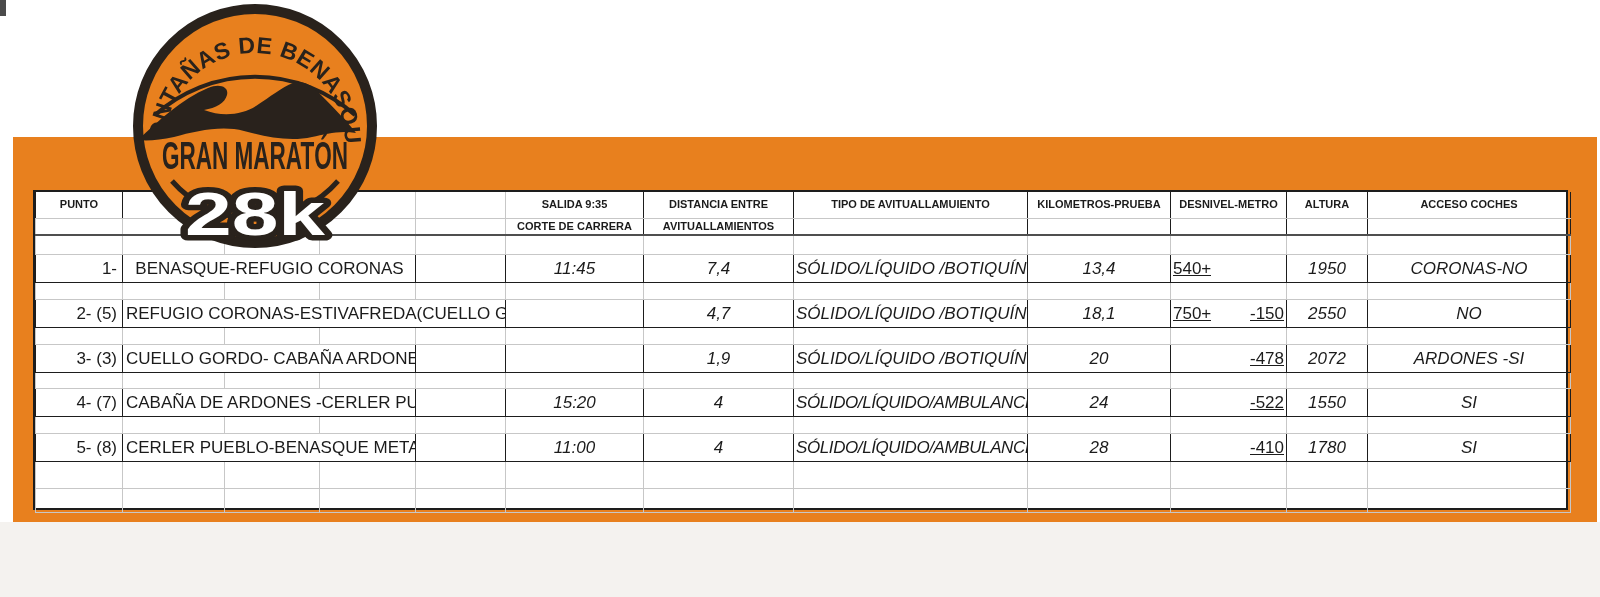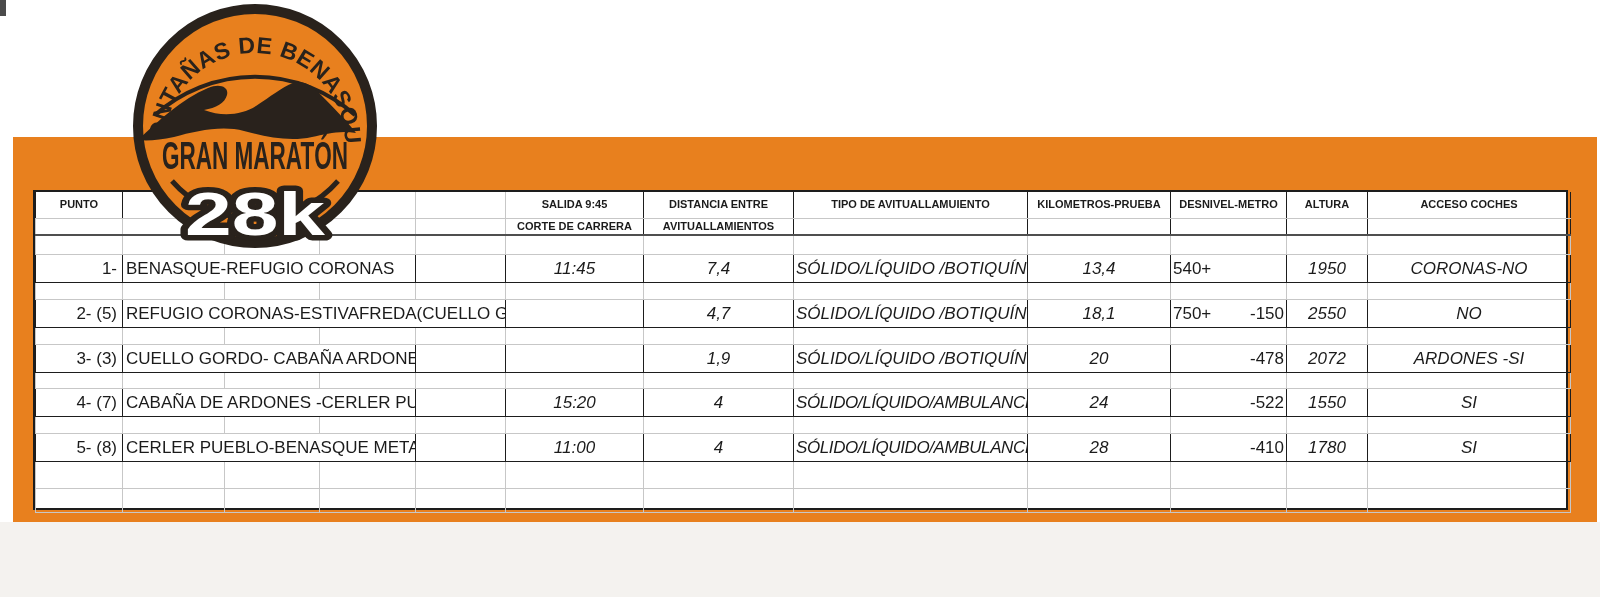--- a/index.html
+++ b/index.html
@@ -27,23 +27,23 @@
   }
   tr.hdr td.strong{border-left:1.6px solid var(--border);border-right:1.6px solid var(--border);}
   tr.hdr1 td{border-bottom:1px solid var(--grid);}
   tr.hdr2 td{border-bottom:2.2px solid #4f4f4f;}
   td.leftal{text-align:left;padding-left:2px;}
   tr.data td{border:1.6px solid var(--border);}
   tr.spacer td{border:1px solid var(--grid);}
   tr.spacer.dark-top td{border-top:1.4px solid #555;}
   td.num{text-align:center;font-style:italic;}
   td.punto{text-align:right;padding-right:5px;}
-  td.tramo{text-align:left;padding-left:3px;}
+  td.tramo{text-align:center;padding-left:3px;}
   .dwrap{display:flex;justify-content:space-between;align-items:center;}
-  .dwrap span{overflow:hidden;}
+  .dwrap span{overflow:hidden;text-decoration:underline;}
 
   .logo{position:absolute;left:130px;top:3px;width:250px;height:252px;z-index:5;}
   .logo .arc-text{font-family:"Liberation Sans",sans-serif;font-weight:bold;font-size:23px;letter-spacing:.5px;fill:var(--dark);}
   .logo .logo-title{font-family:"Liberation Sans",sans-serif;font-weight:bold;font-size:38px;fill:var(--dark);text-anchor:middle;}
   .logo .badge{
     font-family:"Liberation Sans",sans-serif;font-weight:bold;font-size:62px;
     fill:#ffffff;stroke:var(--dark);stroke-width:11px;paint-order:stroke;
     stroke-linejoin:round;text-anchor:middle;
   }
 </style>
@@ -70,21 +70,21 @@
         <col style="width:81px">
         <col style="width:203px">
     </colgroup>
     <tbody id="race-rows">
       <tr class="hdr hdr1" style="height:26px">
         <td class="strong">PUNTO</td>
         <td></td>
         <td></td>
         <td></td>
         <td></td>
-        <td class="strong">SALIDA 9:45</td>
+        <td class="strong">SALIDA 9:35</td>
         <td class="strong">DISTANCIA ENTRE</td>
         <td class="strong">TIPO DE AVITUALLAMUIENTO</td>
         <td class="strong">KILOMETROS-PRUEBA</td>
         <td class="strong leftal">DESNIVEL-METRO</td>
         <td class="strong">ALTURA</td>
         <td class="strong">ACCESO COCHES</td>
       </tr>
       <tr class="hdr hdr2" style="height:17px">
         <td></td>
         <td></td>

